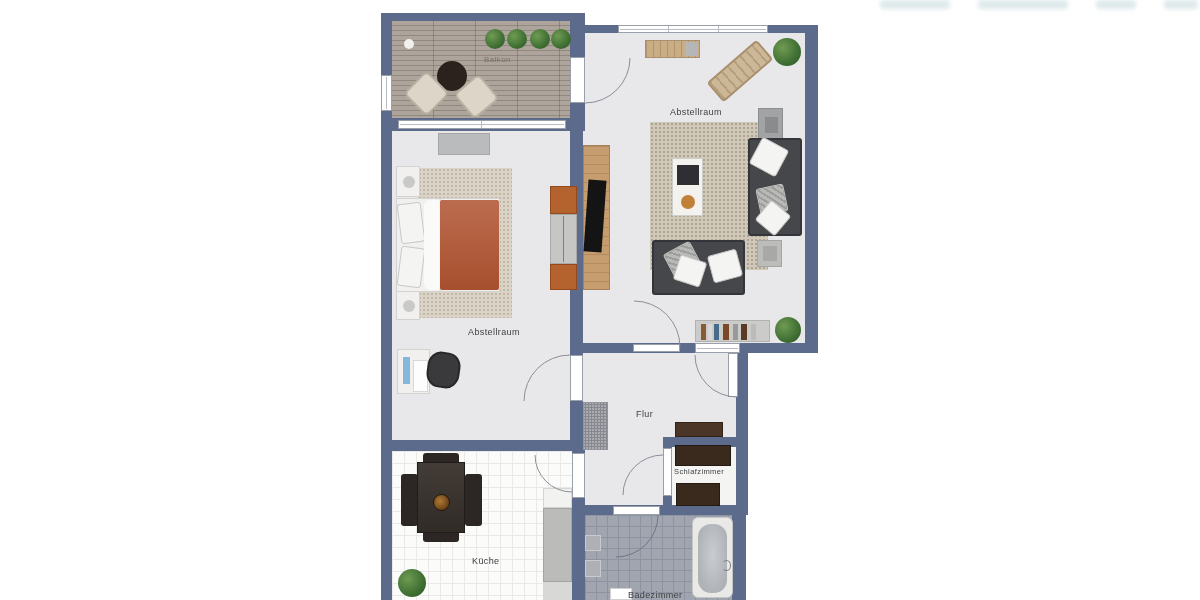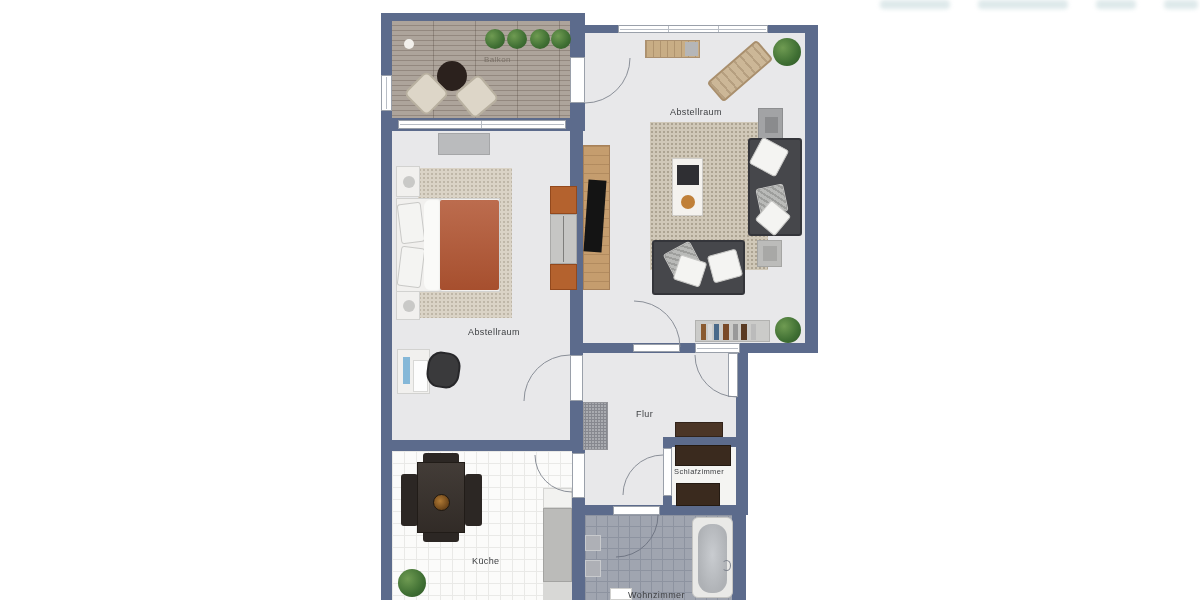--- a/index.html
+++ b/index.html
@@ -195,21 +195,21 @@
     <div class="abs" style="left:163px;top:508px;width:29px;height:74px;background:#bbbbb9;border:1px solid #a3a3a1;z-index:2;"></div>
     <div class="abs" style="left:163px;top:582px;width:29px;height:18px;background:#d8d8d6;z-index:2;"></div>
 
     <div class="abs" style="left:205px;top:535px;width:16px;height:16px;background:#aeb0b6;border:1px solid #c8cacd;z-index:2;"></div>
     <div class="abs" style="left:205px;top:560px;width:16px;height:17px;background:#aeb0b6;border:1px solid #c8cacd;z-index:2;"></div>
     <div class="abs" style="left:312px;top:517px;width:41px;height:81px;background:#e9e9e7;border:1px solid #c5c5c3;border-radius:6px;z-index:2;">
       <div style="position:absolute;left:5px;top:6px;width:29px;height:69px;border-radius:13px;background:radial-gradient(ellipse at 50% 45%,#c9ccd0,#aeb1b5 75%);"></div>
       <div style="position:absolute;left:29px;top:42px;width:7px;height:9px;border:1px solid #7d828c;border-left-color:transparent;border-radius:50%;"></div>
     </div>
     <div class="abs" style="left:230px;top:588px;width:22px;height:12px;background:#ffffff;border:1px solid #d0d0ce;z-index:3;"></div>
-    <div class="rlabel" style="left:248px;top:590px;">Wohnzimmer</div>
+    <div class="rlabel" style="left:248px;top:590px;">Badezimmer</div>
 
     <svg class="arcs" width="440" height="600">
       <path d="M 250,58 A 45,45 0 0 1 205,103" fill="none" stroke="#8a8f98" stroke-width="1"></path>
       <path d="M 254,301 A 46,46 0 0 1 300,347" fill="none" stroke="#8a8f98" stroke-width="1"></path>
       <path d="M 315,355 A 42,42 0 0 0 357,397" fill="none" stroke="#8a8f98" stroke-width="1"></path>
       <path d="M 190,355 A 46,46 0 0 0 144,401" fill="none" stroke="#8a8f98" stroke-width="1"></path>
       <path d="M 155,455 A 37,37 0 0 0 192,492" fill="none" stroke="#8a8f98" stroke-width="1"></path>
       <path d="M 243,495 A 40,40 0 0 1 283,455" fill="none" stroke="#8a8f98" stroke-width="1"></path>
       <path d="M 278,515 A 42,42 0 0 1 236,557" fill="none" stroke="#707684" stroke-width="1"></path>
     </svg>

